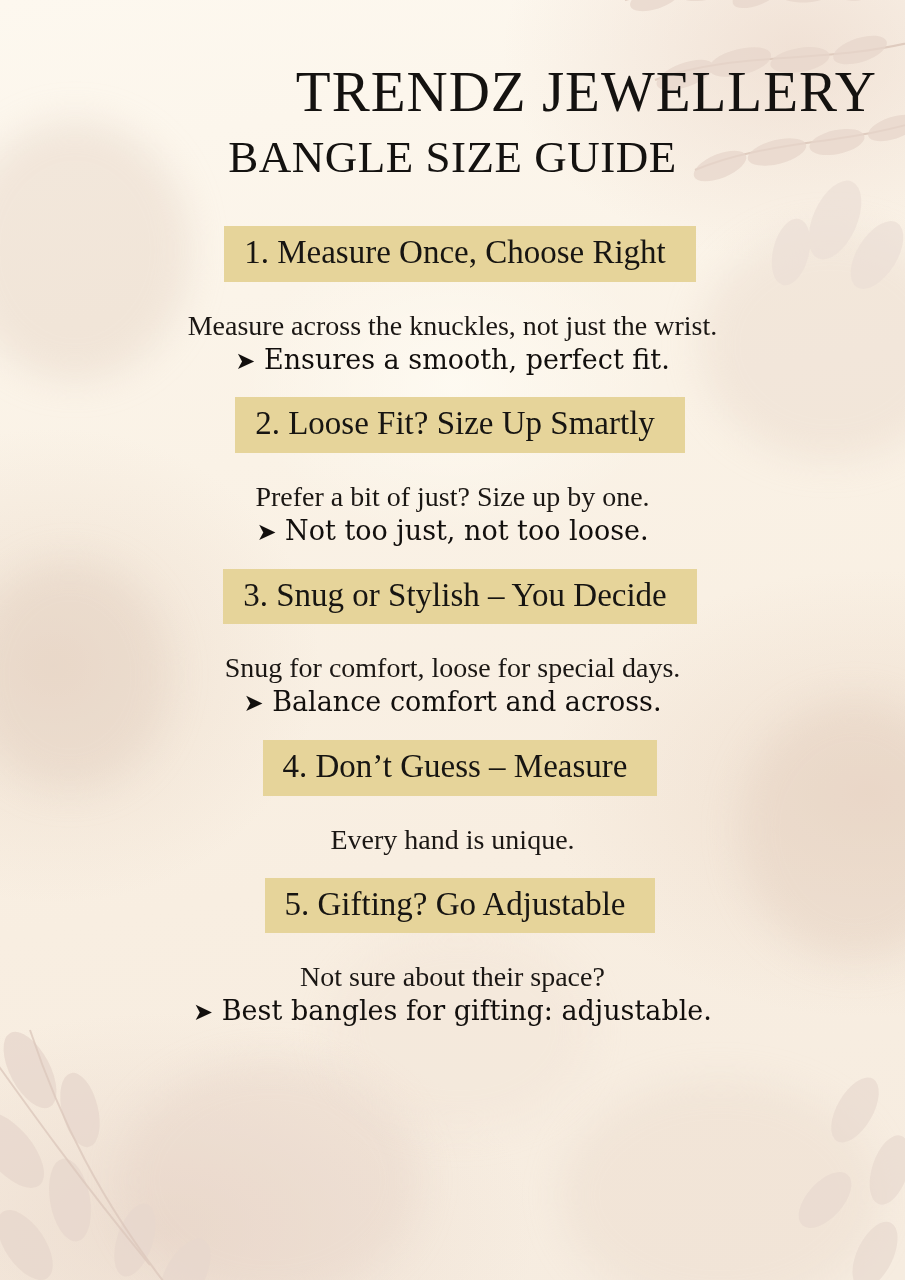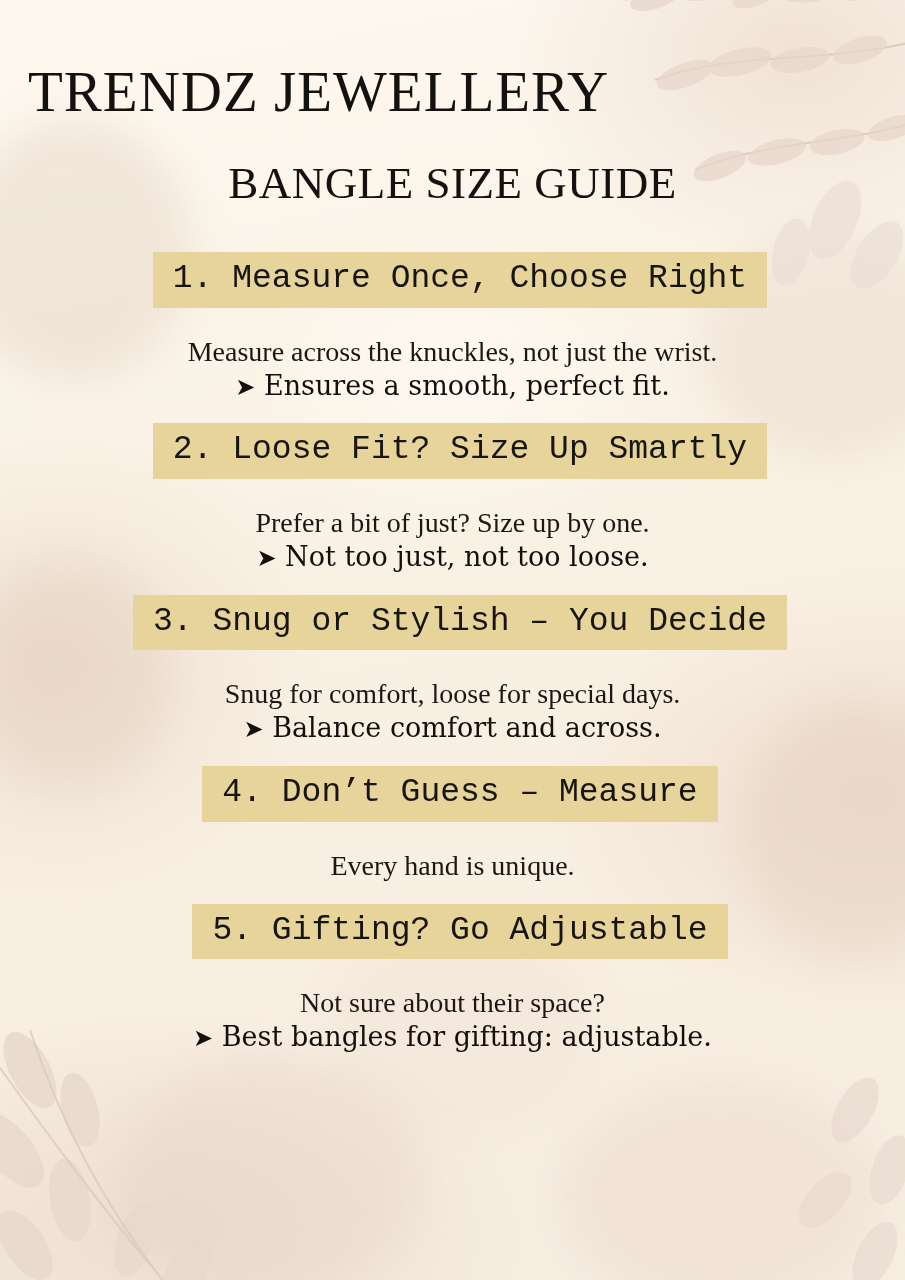--- a/index.html
+++ b/index.html
@@ -52,53 +52,53 @@
   .leaves-br { right: -20px; bottom: -30px; width: 300px; height: 260px; }
 
   .content {
     position: relative;
     z-index: 3;
     padding: 0 28px;
     box-sizing: border-box;
   }
 
   .title {
-    text-align: left;
+    text-align: right;
     font-size: 57px;
     letter-spacing: 1px;
     color: #141210;
     margin: 62px 0 0 0;
     font-weight: normal;
     line-height: 1.06;
   }
   .subtitle {
     text-align: center;
     font-size: 45px;
     letter-spacing: 0.5px;
     color: #141210;
-    margin: 38px 0 0 0;
+    margin: 12px 0 0 0;
     font-weight: normal;
     line-height: 1.06;
   }
 
   .tips {
     margin-top: 44px;
   }
   .tip {
     margin-bottom: 21px;
     text-align: center;
   }
   .tip-heading {
     display: inline-block;
     background: #e6d49a;
     color: #171512;
     font-size: 33px;
     line-height: 1.2;
-    padding: 7px 20px 9px 20px;
-    font-family: Liberation Mono, monospace;
+    padding: 7px 30px 9px 20px;
+    font-family: Liberation Serif, serif;
     font-weight: normal;
     white-space: nowrap;
     margin-left: 15px;
   }
   .tip-line {
     font-size: 28px;
     color: #1b1714;
     margin-top: 26px;
     line-height: 1.25;
   }

